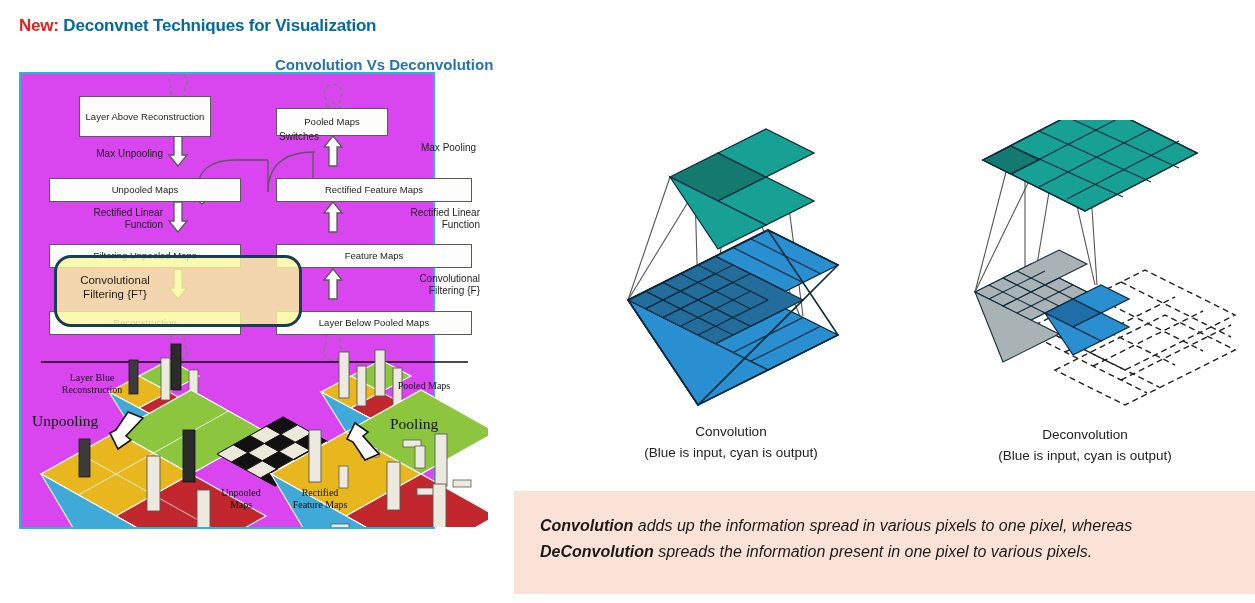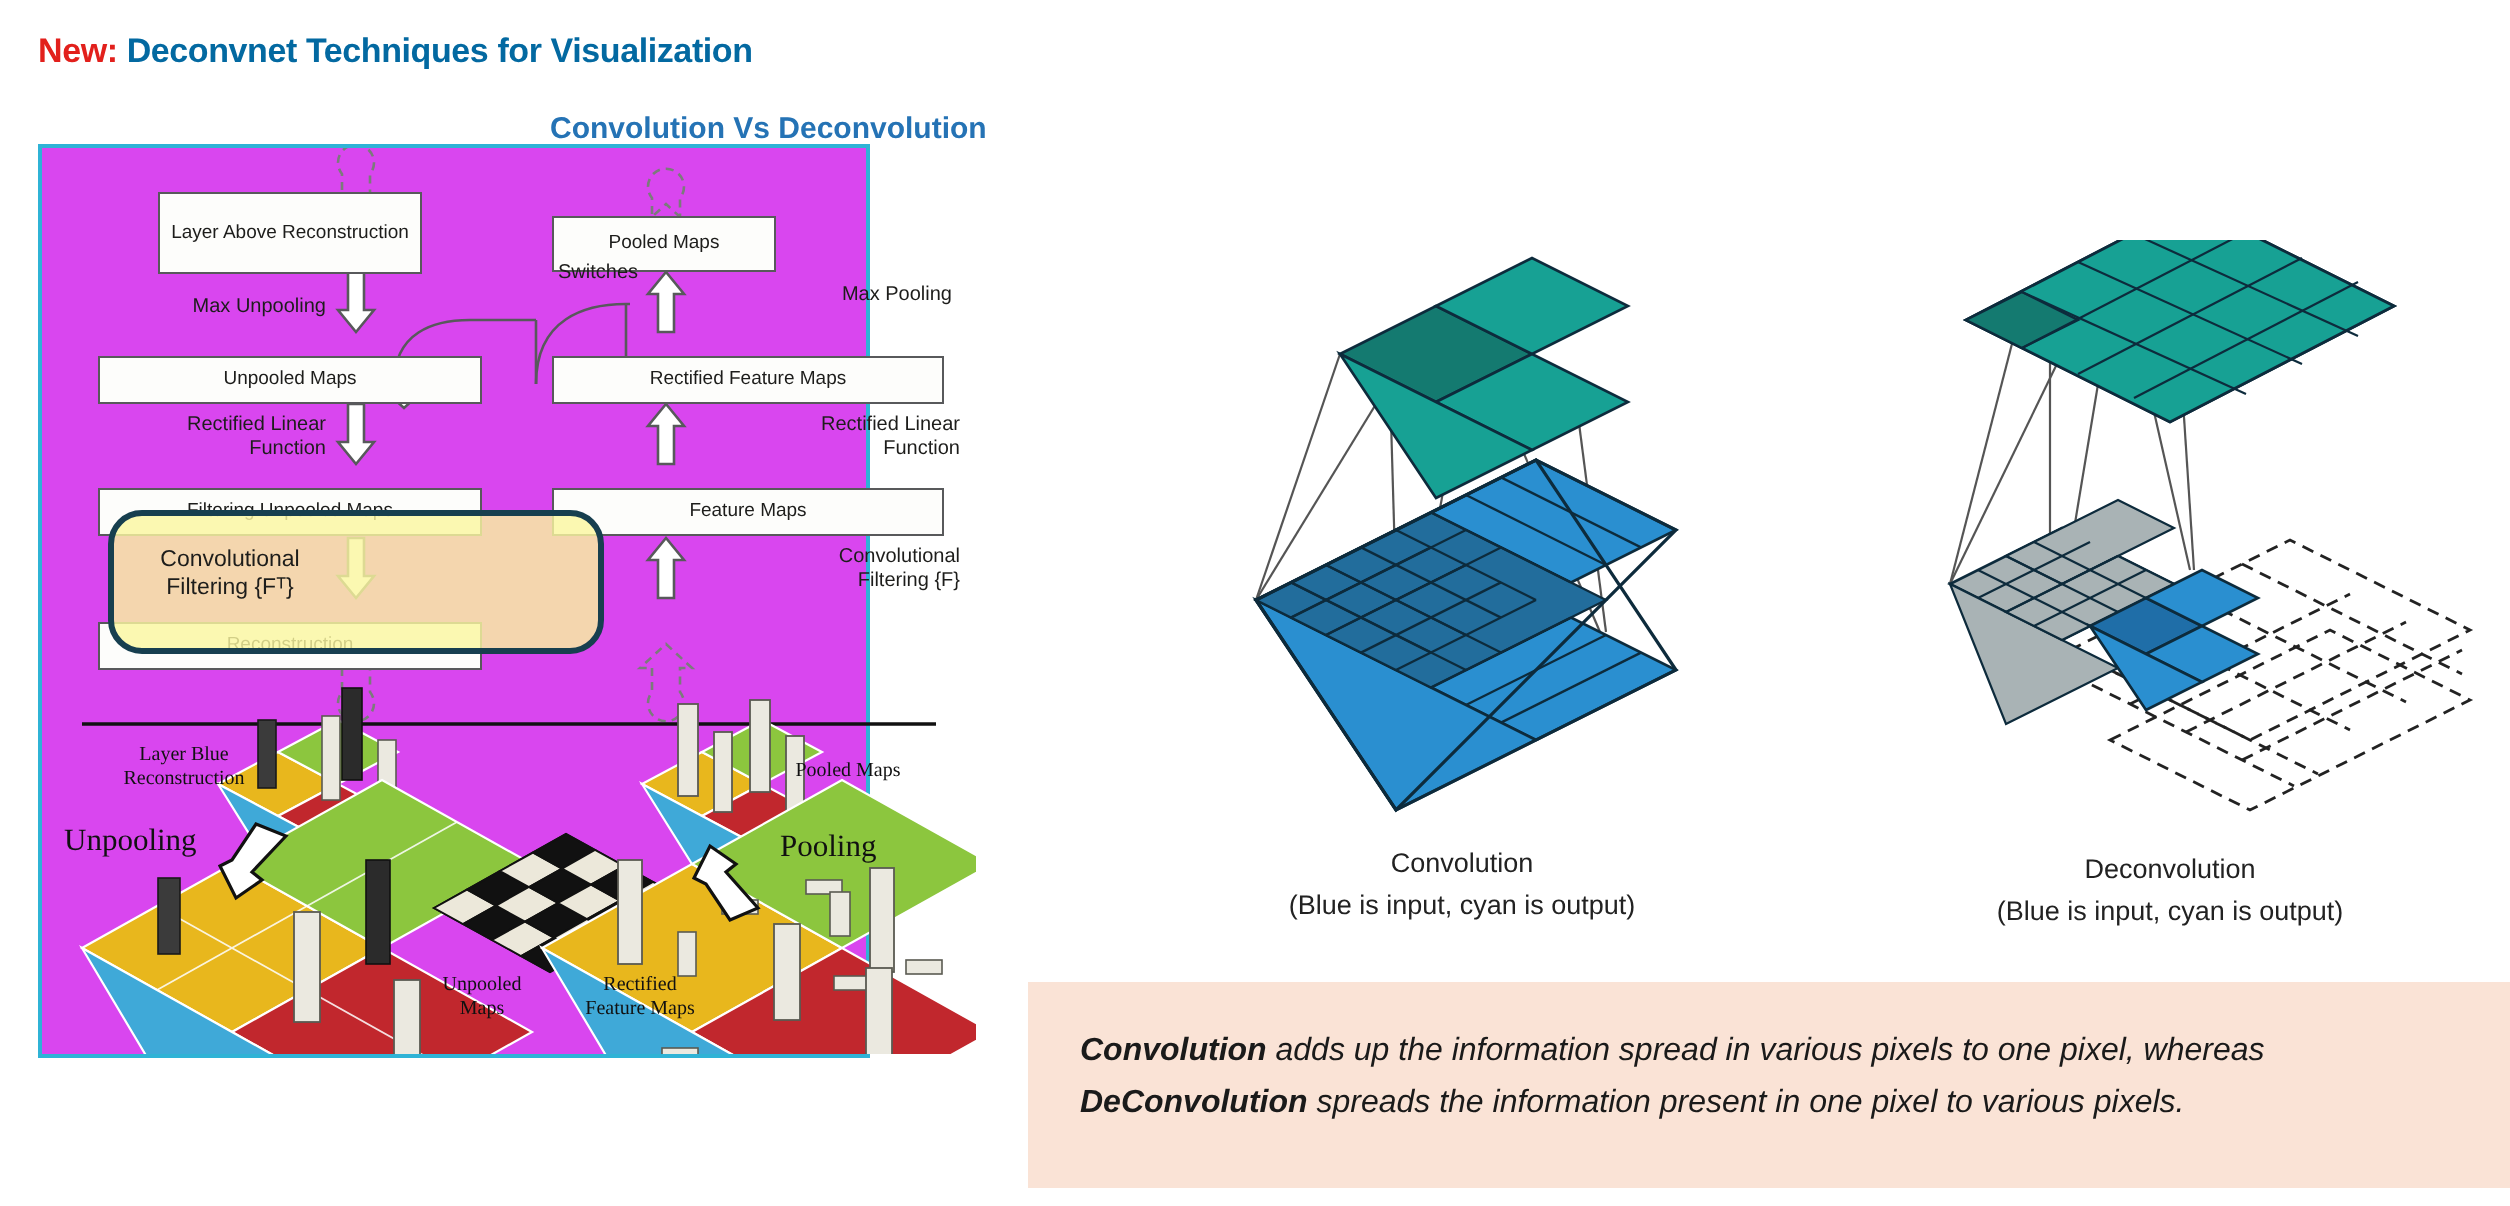--- a/index.html
+++ b/index.html
@@ -197,20 +197,21 @@
 
     <div class="box" style="left:58px; top:22px; width:132px; height:41px;">Layer Above
 Reconstruction</div>
     <div class="box" style="left:28px; top:104px; width:192px; height:24px;">Unpooled Maps</div>
     <div class="box" style="left:28px; top:170px; width:192px; height:24px;">Filtering Unpooled Maps</div>
     <div class="box" style="left:28px; top:237px; width:192px; height:24px;">Reconstruction</div>
 
     <div class="box" style="left:255px; top:34px; width:112px; height:28px;">Pooled Maps</div>
     <div class="box" style="left:255px; top:104px; width:196px; height:24px;">Rectified Feature Maps</div>
     <div class="box" style="left:255px; top:170px; width:196px; height:24px;">Feature Maps</div>
+    <div class="box" style="left:255px; top:237px; width:196px; height:24px;">Layer Below Pooled Maps</div>
 
     <div class="flow-label" style="left:30px; top:74px; width:112px;">Max Unpooling</div>
     <div class="flow-label" style="left:30px; top:133px; width:112px;">Rectified Linear
 Function</div>
 
     <div class="flow-label" style="left:355px; top:68px; width:100px;">Max Pooling</div>
     <div class="flow-label" style="left:355px; top:133px; width:104px;">Rectified Linear
 Function</div>
     <div class="flow-label" style="left:355px; top:199px; width:104px;">Convolutional
 Filtering {F}</div>

